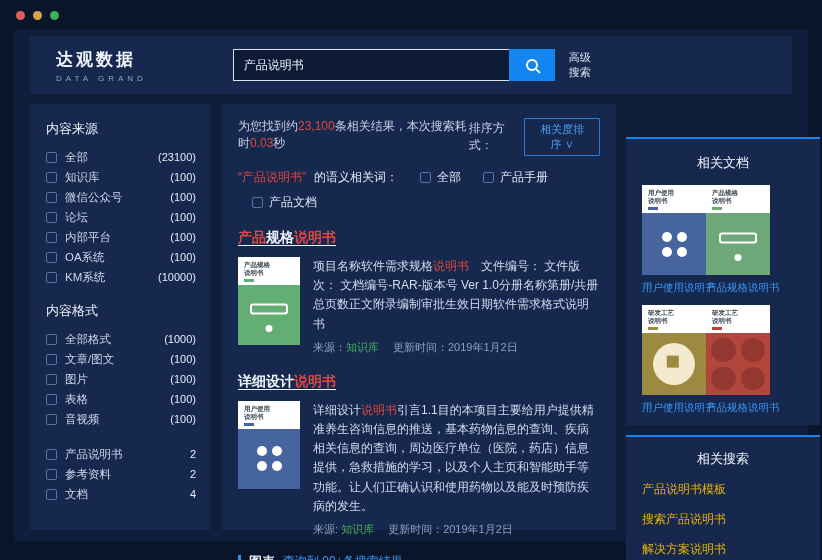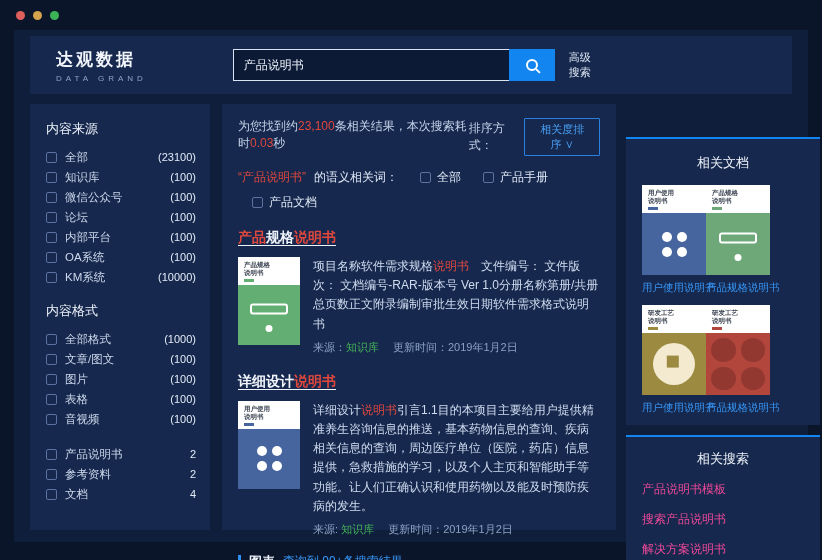--- a/index.html
+++ b/index.html
@@ -76,21 +76,21 @@
   .chart-head-l { font-size:12px; color:#3795f5; cursor:pointer; }
 
   
   .rcol { position:absolute; left:612px; top:74px; width:194px; bottom:12px;margin-top:33px; }
   .rpanel { background:#16284d; border-top:2px solid #1285f0; }
   .rdocs { height:288px; padding:15px 16px 0 16px; }
   .rp-title { text-align:center; font-size:13px; color:#eef3fb; margin-bottom:13px; }
   .doc-grid { display:grid; grid-template-columns:64px 64px; }
   .doc-label { font-size:10.5px; color:#3795f5; margin:6px 0 10px 0; cursor:pointer; white-space:nowrap; }
   .rsearch { margin-top:10px; height:128px; padding:13px 16px 0 16px; }
-  .rs-link { display:block; font-size:12px; color:#ec4899; margin-bottom:13px; cursor:pointer; }
+  .rs-link { display:block; font-size:12px; color:#eab308; margin-bottom:13px; cursor:pointer; }
 </style>
 </head>
 <body>
 
 <div class="window">
   <div class="titlebar">
     <span class="tl" style="background: rgb(223, 95, 93);"></span>
     <span class="tl" style="background: rgb(212, 163, 76);"></span>
     <span class="tl" style="background: rgb(60, 179, 87);"></span>
   </div>

